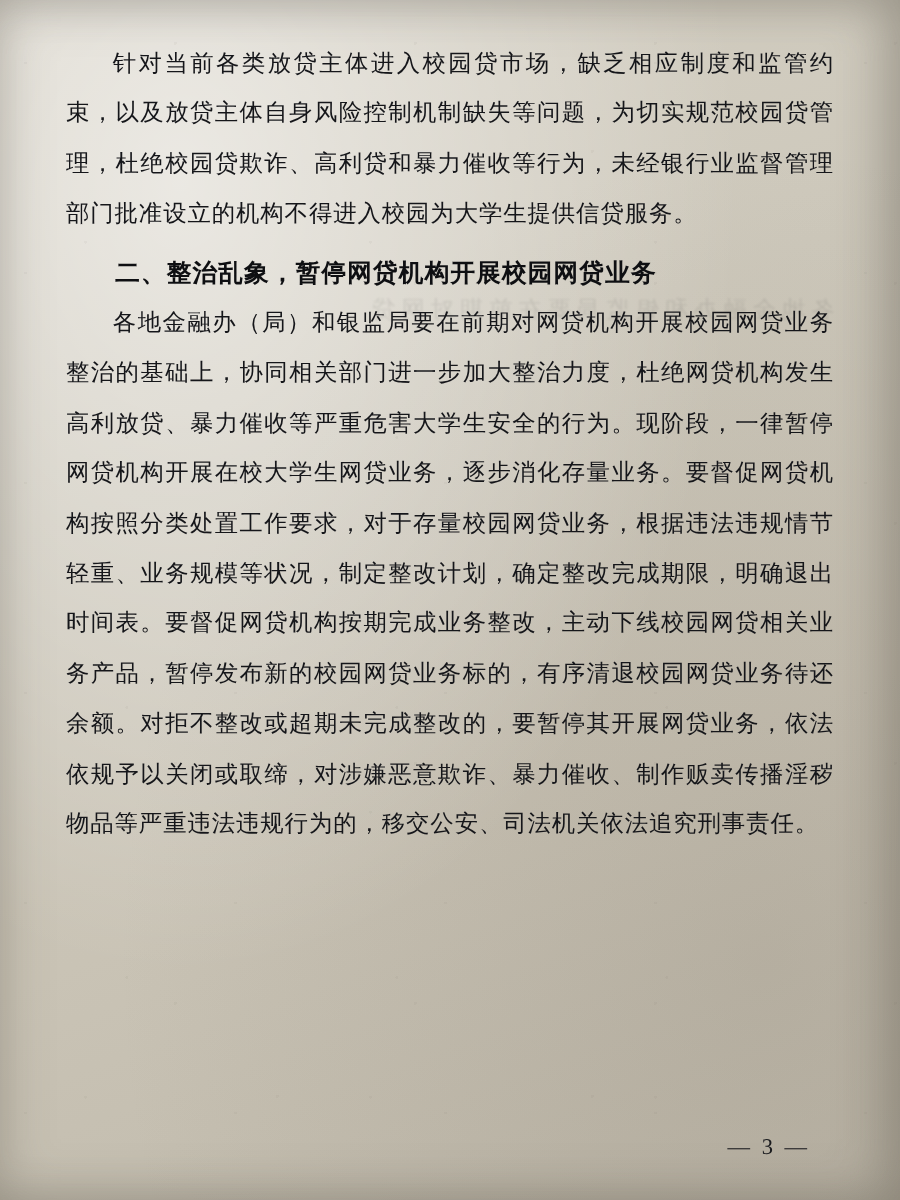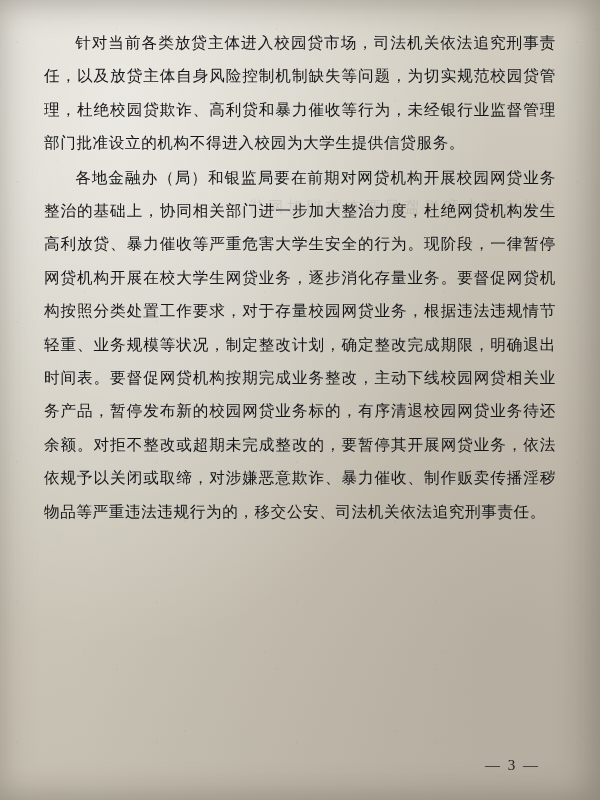--- a/index.html
+++ b/index.html
@@ -95,22 +95,23 @@
     box-shadow: inset 0 0 34px rgba(90,84,72,0.35), inset -18px 0 30px rgba(90,84,72,0.18);
   }
 </style>
 </head>
 <body>
 
 <div id="page">
   <div id="grain"></div>
   <div id="bleed">各地金融办和银监局要在前期对网贷</div>
 
-  <p class="para">针对当前各类放贷主体进入校园贷市场，司法机关依法追究刑事责任，以及放贷主体自身风险控制机制缺失等问题，为切实规范校园贷管理，杜绝校园贷欺诈、高利贷和暴力催收等行为，未经银行业监督管理部门批准设立的机构不得进入校园为大学生提供信贷服务。</p>
+  <p class="para">针对当前各类放贷主体进入校园贷市场，缺乏相应制度和监管约束，以及放贷主体自身风险控制机制缺失等问题，为切实规范校园贷管理，杜绝校园贷欺诈、高利贷和暴力催收等行为，未经银行业监督管理部门批准设立的机构不得进入校园为大学生提供信贷服务。</p>
 
+  <p class="heading">二、整治乱象，暂停网贷机构开展校园网贷业务</p>
 
   <p class="para">各地金融办（局）和银监局要在前期对网贷机构开展校园网贷业务整治的基础上，协同相关部门进一步加大整治力度，杜绝网贷机构发生高利放贷、暴力催收等严重危害大学生安全的行为。现阶段，一律暂停网贷机构开展在校大学生网贷业务，逐步消化存量业务。要督促网贷机构按照分类处置工作要求，对于存量校园网贷业务，根据违法违规情节轻重、业务规模等状况，制定整改计划，确定整改完成期限，明确退出时间表。要督促网贷机构按期完成业务整改，主动下线校园网贷相关业务产品，暂停发布新的校园网贷业务标的，有序清退校园网贷业务待还余额。对拒不整改或超期未完成整改的，要暂停其开展网贷业务，依法依规予以关闭或取缔，对涉嫌恶意欺诈、暴力催收、制作贩卖传播淫秽物品等严重违法违规行为的，移交公安、司法机关依法追究刑事责任。</p>
 
 
 
   <div class="pagenum">— 3 —</div>
   <div id="edge"></div>
 </div>
 
 </body></html>

